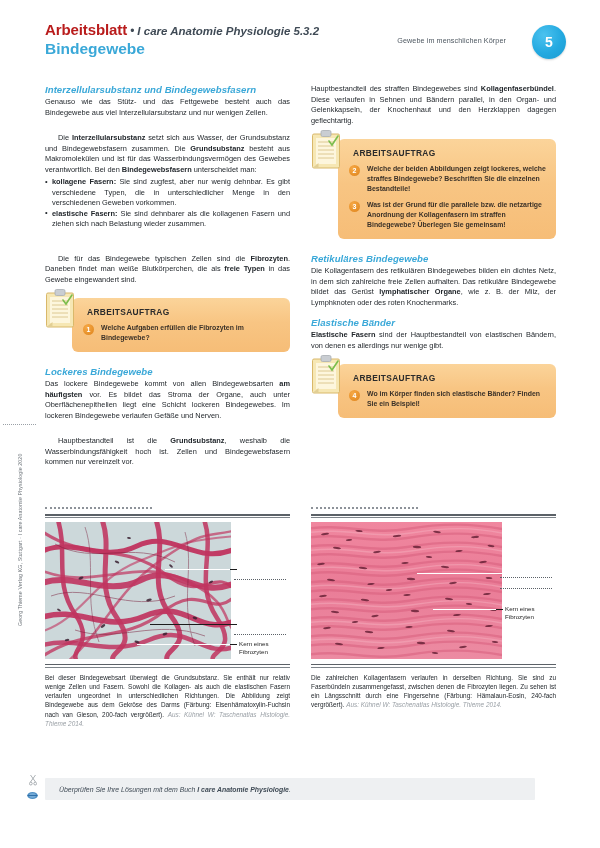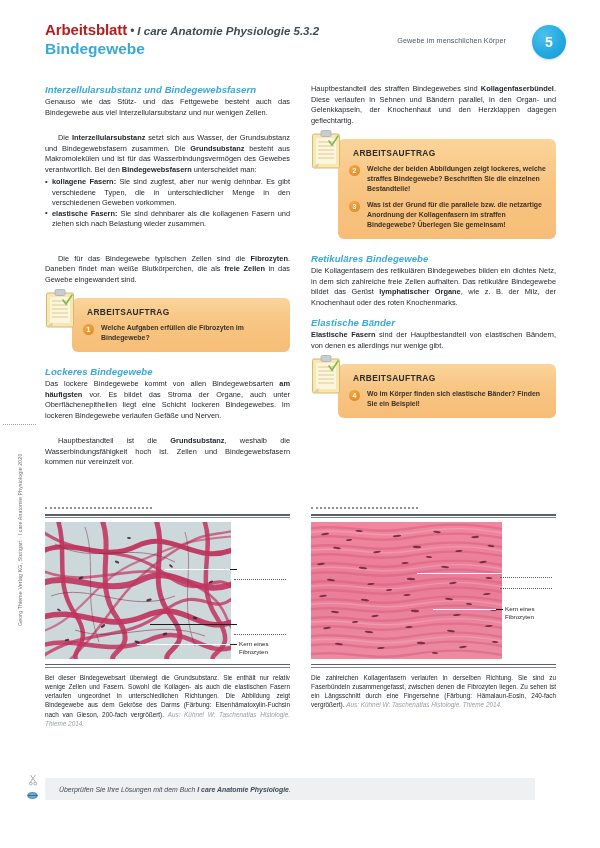--- a/index.html
+++ b/index.html
@@ -223,21 +223,21 @@
     <h2 class="sec">Interzellularsubstanz und Bindegewebsfasern</h2>
     <p class="body">Genauso wie das Stütz- und das Fettgewebe besteht auch das Bindegewebe aus viel Interzellularsubstanz und nur wenigen Zellen.</p>
     <p class="body indent"><span>Die </span><b>Interzellularsubstanz</b><span> setzt sich aus Wasser, der Grundsubstanz und Bindegewebsfasern zusammen. Die </span><b>Grundsubstanz</b><span> besteht aus Makromolekülen und ist für das Wasserbindungsvermögen des Gewebes verantwortlich. Bei den </span><b>Bindegewebsfasern</b><span> unterscheidet man:</span></p>
 
     <ul class="body-list">
       <li><b>kollagene Fasern:</b><span> Sie sind zugfest, aber nur wenig dehnbar. Es gibt verschiedene Typen, die in unterschiedlicher Menge in den verschiedenen Geweben vorkommen.</span></li>
       <li><b>elastische Fasern:</b><span> Sie sind dehnbarer als die kollagenen Fasern und ziehen sich nach Belastung wieder zusammen.</span></li>
     </ul>
 
     <div class="gap-sm"></div>
-    <p class="body indent"><span>Die für das Bindegewebe typischen Zellen sind die </span><b>Fibrozyten</b><span>. Daneben findet man weiße Blutkörperchen, die als </span><b>freie Zellen</b><span> in das Gewebe eingewandert sind.</span></p>
+    <p class="body indent"><span>Die für das Bindegewebe typischen Zellen sind die </span><b>Fibrozyten</b><span>. Daneben findet man weiße Blutkörperchen, die als </span><b>freie Typen</b><span> in das Gewebe eingewandert sind.</span></p>
 
     <div class="task-wrap">
       <div class="clipboard">
         <svg viewBox="0 0 34 42" width="34" height="42">
           <rect x="1.5" y="5" width="27" height="34" rx="1.5" fill="#f6e7b4" stroke="#d9b86a" stroke-width="1"></rect>
           <rect x="5" y="9" width="20" height="26" fill="#fdf6dd"></rect>
           <g stroke="#d9c48a" stroke-width="0.9">
             <line x1="7" y1="13" x2="23" y2="13"></line>
             <line x1="7" y1="17" x2="23" y2="17"></line>
             <line x1="7" y1="21" x2="23" y2="21"></line>
@@ -295,21 +295,21 @@
         <div class="task-item">
           <div class="task-num">3</div>
           <div class="task-text">Was ist der Grund für die parallele bzw. die netzartige Anordnung der Kollagenfasern im straffen Bindegewebe? Überlegen Sie gemeinsam!</div>
         </div>
       </div>
     </div>
 
     <div class="gap-md"></div>
 
     <h2 class="sec">Retikuläres Bindegewebe</h2>
-    <p class="body"><span>Die Kollagenfasern des retikulären Bindegewebes bilden ein dichtes Netz, in dem sich zahlreiche freie Zellen aufhalten. Das retikuläre Bindegewebe bildet das Gerüst </span><b>lymphatischer Organe</b><span>, wie z. B. der Milz, der Knochenhaut oder des roten Knochenmarks.</span></p>
+    <p class="body"><span>Die Kollagenfasern des retikulären Bindegewebes bilden ein dichtes Netz, in dem sich zahlreiche freie Zellen aufhalten. Das retikuläre Bindegewebe bildet das Gerüst </span><b>lymphatischer Organe</b><span>, wie z. B. der Milz, der Lymphknoten oder des roten Knochenmarks.</span></p>
 
     <div class="gap-sm"></div>
 
     <h2 class="sec">Elastische Bänder</h2>
     <p class="body"><b>Elastische Fasern</b><span> sind der Hauptbestandteil von elastischen Bändern, von denen es allerdings nur wenige gibt.</span></p>
 
     <div class="task-wrap">
       <div class="clipboard">
         <svg viewBox="0 0 34 42" width="34" height="42">
           <rect x="1.5" y="5" width="27" height="34" rx="1.5" fill="#f6e7b4" stroke="#d9b86a" stroke-width="1"></rect>

